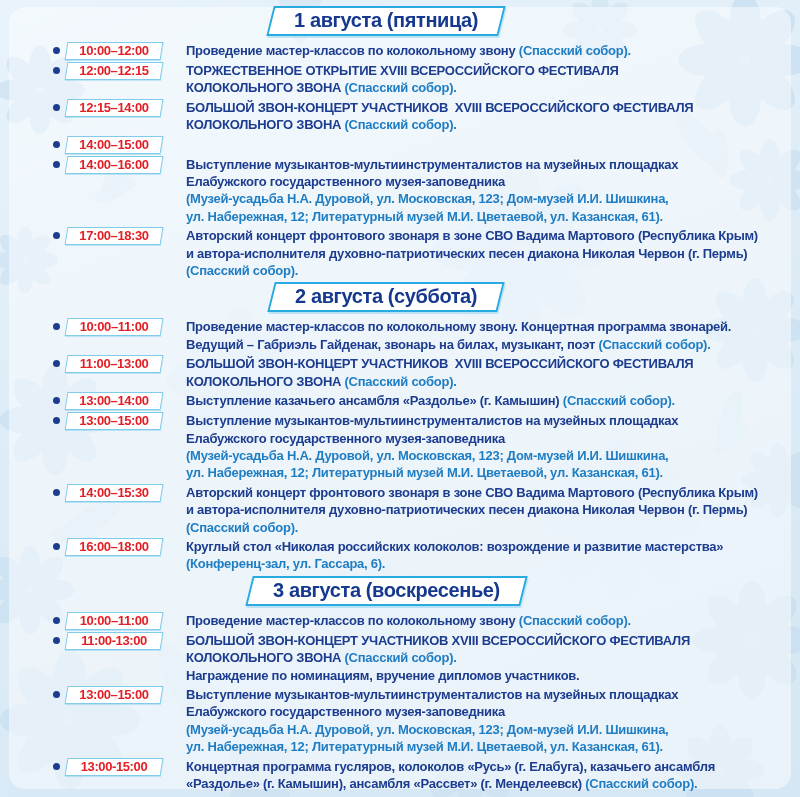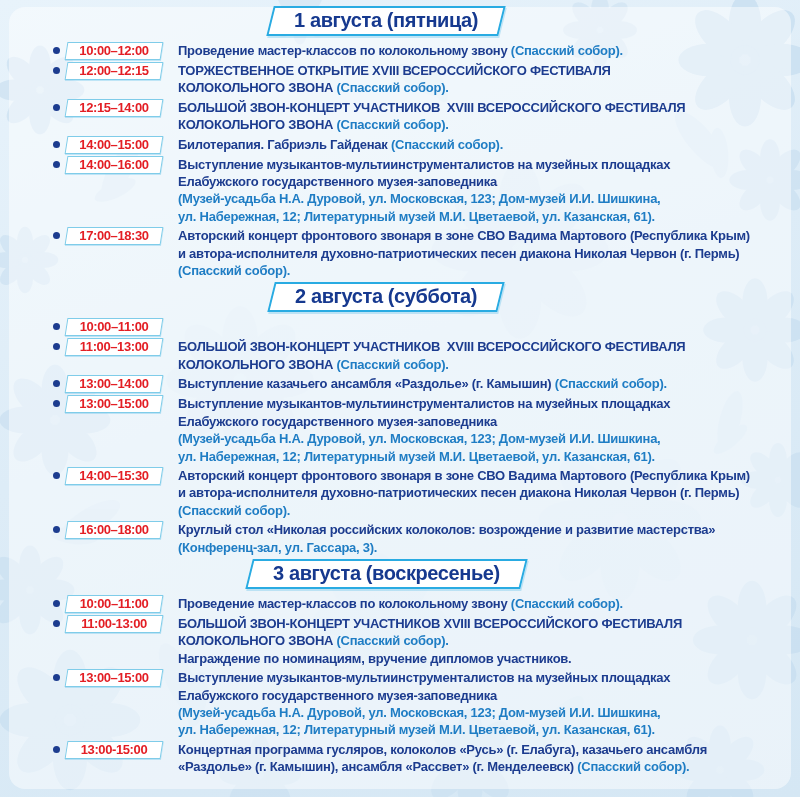--- a/index.html
+++ b/index.html
@@ -78,21 +78,21 @@
     display: block;
     transform: skewX(9deg);
     font-size: 13px;
     line-height: 16px;
     font-weight: bold;
     color: #e31e24;
     letter-spacing: -0.4px;
     white-space: nowrap;
   }
   .desc {
-    margin-left: 16px;
+    margin-left: 24px;
     font-size: 13px;
     line-height: 17.4px;
     font-weight: bold;
     color: #1c3c8f;
     letter-spacing: -0.25px;
     white-space: pre;
   }
   .seg-dark  { color: #1c3c8f; }
   .seg-light { color: #1f7dc4; }
 </style>
@@ -177,21 +177,20 @@
             <span class="time-badge-inner">12:15–14:00</span>
           </span>
           <p class="desc"><span class="seg-dark">БОЛЬШОЙ ЗВОН-КОНЦЕРТ УЧАСТНИКОВ  XVIII ВСЕРОССИЙСКОГО ФЕСТИВАЛЯ
 КОЛОКОЛЬНОГО ЗВОНА </span><span class="seg-light">(Спасский собор).</span></p>
         </div>
         <div class="event-row">
           <span class="bullet"></span>
           <span class="time-badge">
             <span class="time-badge-inner">14:00–15:00</span>
           </span>
-          <p class="desc"><span class="seg-dark">Билотерапия. Габриэль Гайденак </span><span class="seg-light">(Спасский собор).</span></p>
         </div>
         <div class="event-row">
           <span class="bullet"></span>
           <span class="time-badge">
             <span class="time-badge-inner">14:00–16:00</span>
           </span>
           <p class="desc"><span class="seg-dark">Выступление музыкантов-мультиинструменталистов на музейных площадках
 Елабужского государственного музея-заповедника
 </span><span class="seg-light">(Музей-усадьба Н.А. Дуровой, ул. Московская, 123; Дом-музей И.И. Шишкина,
 ул. Набережная, 12; Литературный музей М.И. Цветаевой, ул. Казанская, 61).</span></p>
@@ -206,20 +205,22 @@
 </span><span class="seg-light">(Спасский собор).</span></p>
         </div>
       </section>
       <section class="day-section">
         <div class="day-header-wrap"><div class="day-box"><span class="day-box-inner">2 августа (суббота)</span></div></div>
         <div class="event-row">
           <span class="bullet"></span>
           <span class="time-badge">
             <span class="time-badge-inner">10:00–11:00</span>
           </span>
+          <p class="desc"><span class="seg-dark">Проведение мастер-классов по колокольному звону. Концертная программа звонарей.
+Ведущий – Габриэль Гайденак, звонарь на билах, музыкант, поэт </span><span class="seg-light">(Спасский собор).</span></p>
         </div>
         <div class="event-row">
           <span class="bullet"></span>
           <span class="time-badge">
             <span class="time-badge-inner">11:00–13:00</span>
           </span>
           <p class="desc"><span class="seg-dark">БОЛЬШОЙ ЗВОН-КОНЦЕРТ УЧАСТНИКОВ  XVIII ВСЕРОССИЙСКОГО ФЕСТИВАЛЯ
 КОЛОКОЛЬНОГО ЗВОНА </span><span class="seg-light">(Спасский собор).</span></p>
         </div>
         <div class="event-row">
@@ -247,21 +248,21 @@
           <p class="desc"><span class="seg-dark">Авторский концерт фронтового звонаря в зоне СВО Вадима Мартового (Республика Крым)
 и автора-исполнителя духовно-патриотических песен диакона Николая Червон (г. Пермь)
 </span><span class="seg-light">(Спасский собор).</span></p>
         </div>
         <div class="event-row">
           <span class="bullet"></span>
           <span class="time-badge">
             <span class="time-badge-inner">16:00–18:00</span>
           </span>
           <p class="desc"><span class="seg-dark">Круглый стол «Николая российских колоколов: возрождение и развитие мастерства»
-</span><span class="seg-light">(Конференц-зал, ул. Гассара, 3).</span></p>
+</span><span class="seg-light">(Конференц-зал, ул. Гассара, 6).</span></p>
         </div>
       </section>
       <section class="day-section">
         <div class="day-header-wrap"><div class="day-box"><span class="day-box-inner">3 августа (воскресенье)</span></div></div>
         <div class="event-row">
           <span class="bullet"></span>
           <span class="time-badge">
             <span class="time-badge-inner">10:00–11:00</span>
           </span>
           <p class="desc"><span class="seg-dark">Проведение мастер-классов по колокольному звону </span><span class="seg-light">(Спасский собор).</span></p>

